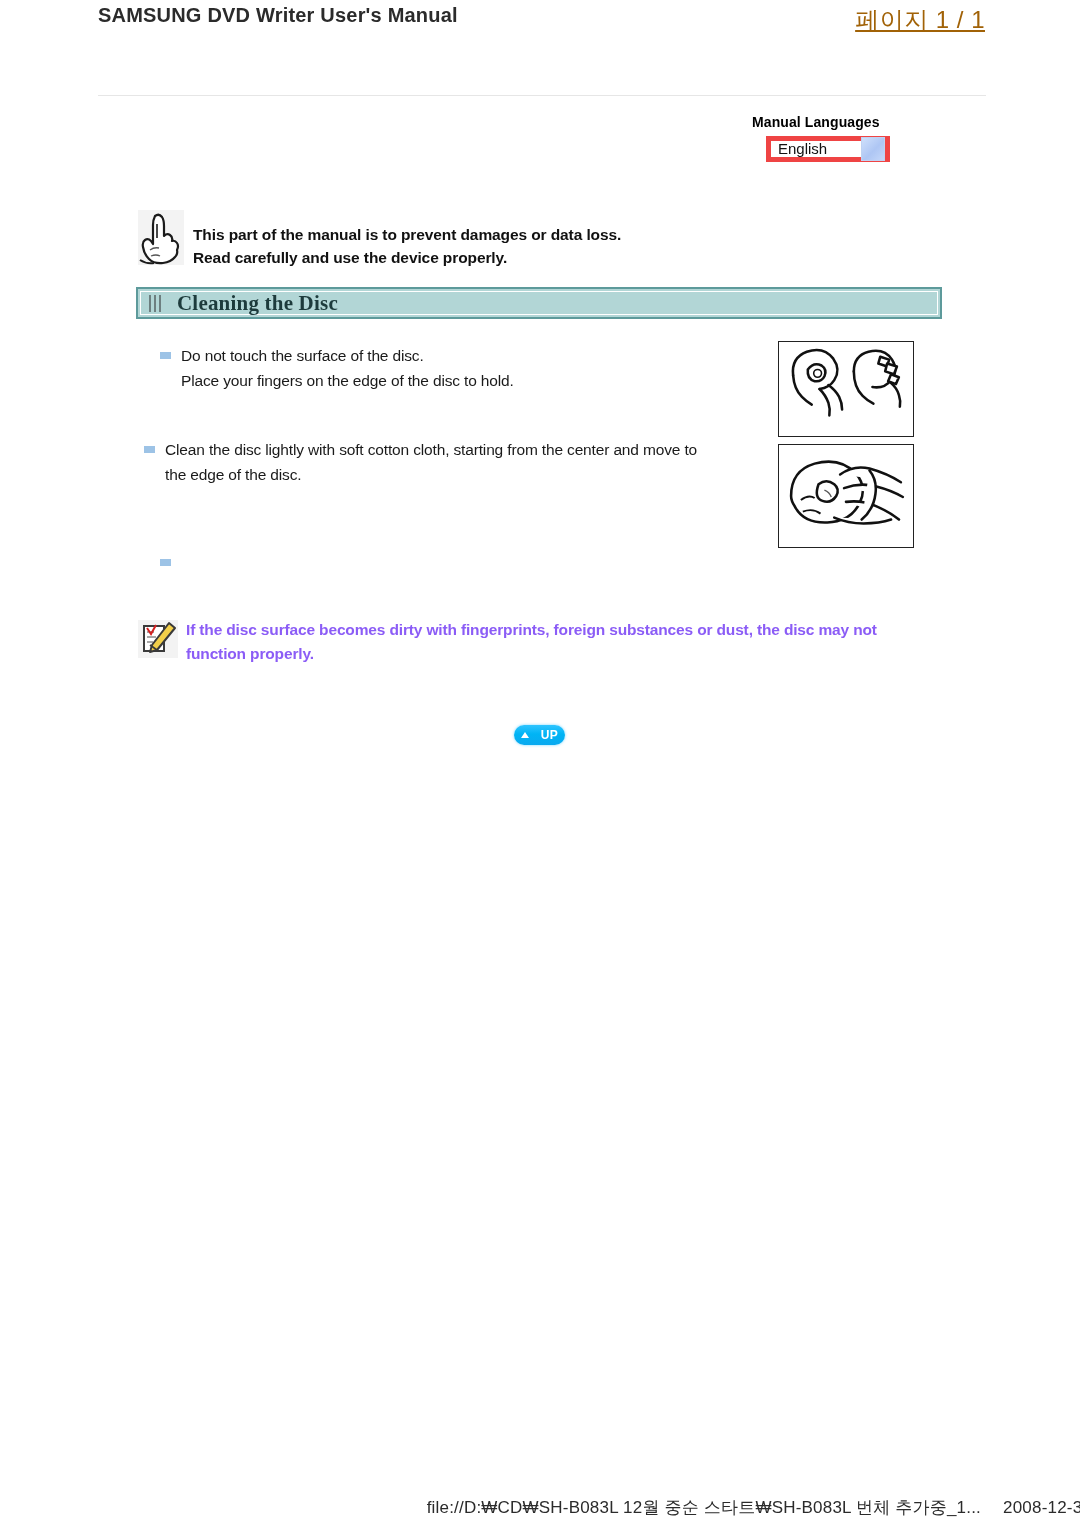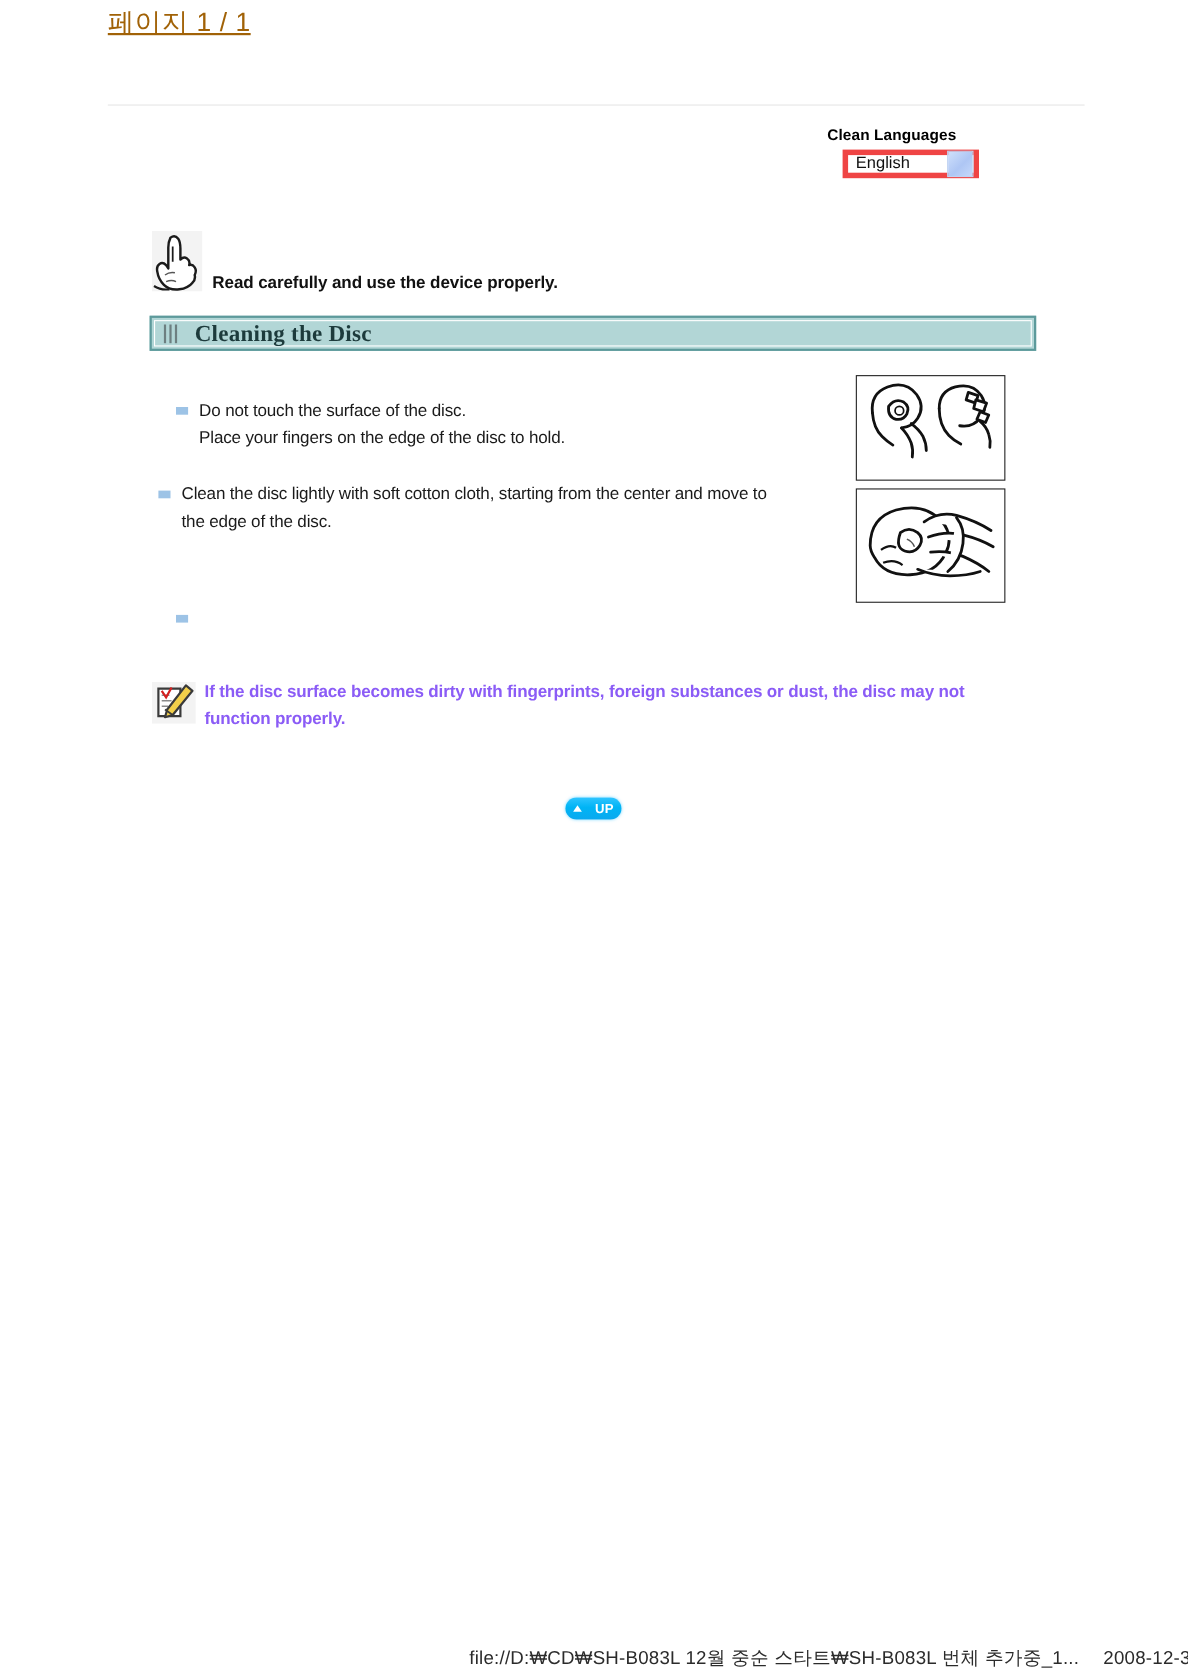--- a/index.html
+++ b/index.html
@@ -180,21 +180,21 @@
     background: #9dc3e6;
     margin-top: 9px;
     margin-right: 10px;
   }
   .bullet-text {
     font-size: 15.5px;
     line-height: 25px;
     color: #1a1a1a;
     letter-spacing: -0.15px;
   }
-  #bullet-1 { left: 160px; top: 343px; width: 600px; margin-top: 18px; }
+  #bullet-1 { left: 160px; top: 343px; width: 600px; }
   #bullet-2 { left: 144px; top: 437px; width: 615px; }
   #bullet-3 { left: 160px; top: 550px; width: 700px; }
 
   
   .illus-top {
     position: absolute;
     left: 778px;
     top: 341px;
     width: 136px;
     height: 96px;
@@ -280,45 +280,46 @@
     color: #2b2b2b;
     letter-spacing: 0.2px;
     white-space: nowrap;
   }
   .footer-date { margin-left: 22px; }
 </style>
 </head>
 <body>
 
 <div class="page-header">
+  <div class="header-title">SAMSUNG DVD Writer User's Manual</div>
   <div class="header-page">페이지 1 / 1</div>
 </div>
 <div class="header-rule"></div>
 
 <div class="lang-block">
-  <div class="lang-title">Clean Languages</div>
+  <div class="lang-title">Manual Languages</div>
   <div class="lang-select">
     <span class="lang-value">English</span>
     <span class="lang-arrow-box"></span>
   </div>
 </div>
 
 <div class="notice">
   <span class="hand-icon">
     <svg viewBox="0 0 46 55" width="46" height="55" xmlns="http://www.w3.org/2000/svg">
       <rect x="0" y="0" width="46" height="55" fill="#f3f3f3"></rect>
       <path d="M17 6 q4 -3 7 1 q2 3 2 9 l0 10 q3 -3 6 -1 q3 2 2 6 q3 -1 5 2 q2 3 0 7 q1 4 -2 7 q-4 5 -12 6 q-9 1 -14 -4 q-5 -5 -6 -12 q-1 -5 2 -7 q3 -2 6 1 l2 3 l0 -19 q0 -5 2 -9 z" fill="#ffffff" stroke="#1b1b1b" stroke-width="2.2" stroke-linejoin="round"></path>
       <path d="M19 14 l0 14" stroke="#1b1b1b" stroke-width="1.6" fill="none"></path>
       <path d="M12 40 q4 -3 9 -2" stroke="#555" stroke-width="1.3" fill="none"></path>
       <path d="M13 46 q5 -2 9 0" stroke="#555" stroke-width="1.3" fill="none"></path>
       <path d="M2 50 q6 4 14 3" stroke="#1b1b1b" stroke-width="2" fill="none"></path>
     </svg>
   </span>
   <span class="notice-text">
-    <br>
+    <span>This part of the manual is to prevent damages or data loss.</span><br>
     <span>Read carefully and use the device properly.</span>
   </span>
 </div>
 
 <div class="section-bar">
   <div class="section-bar-inner"></div>
   <span class="bars-icon">
     <i></i>
       <i></i>
       <i></i>

